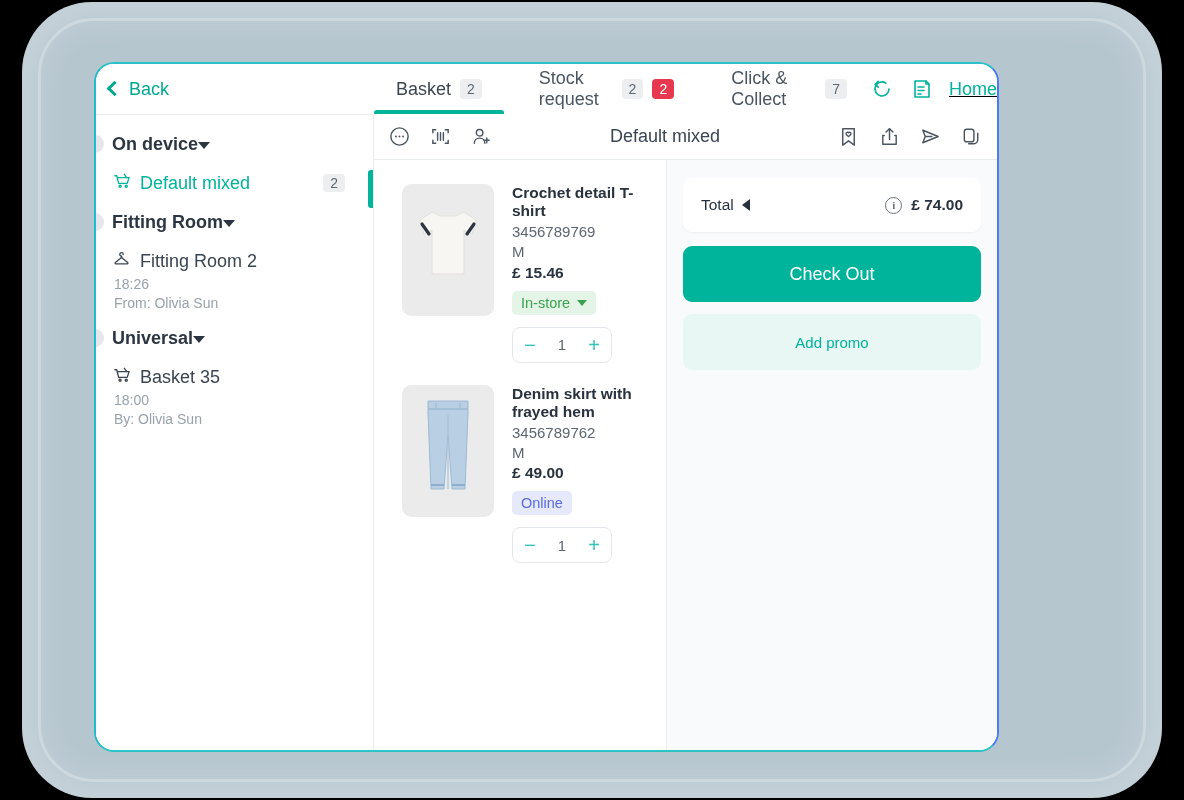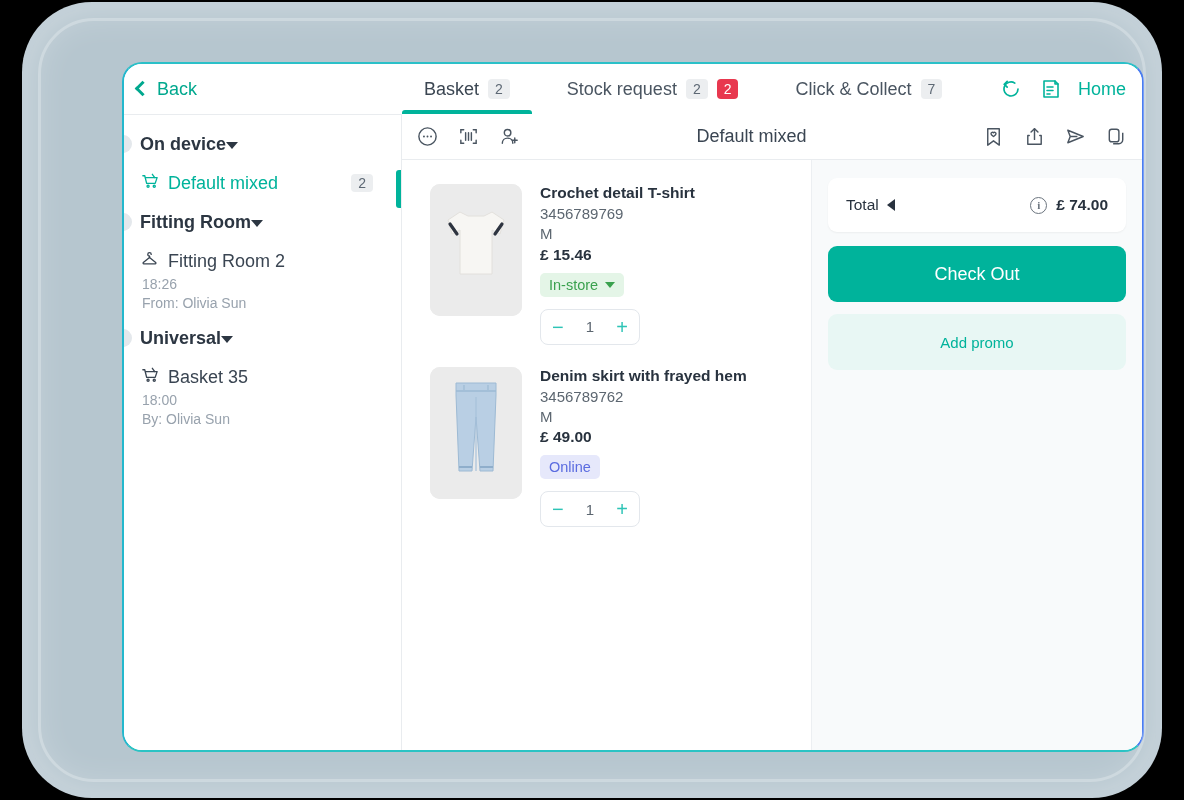--- a/index.html
+++ b/index.html
@@ -20,22 +20,22 @@
     box-shadow: 0 0 0 6px #c3d0d8, inset 0 0 40px rgba(255,255,255,.35);
   }
   .tablet-frame::after {
     content: "";
     position: absolute; inset: 10px;
     border-radius: 56px;
     border: 3px solid rgba(255,255,255,.25);
   }
   .screen {
     position: absolute;
-    left: 94px; top: 54px;
-    width: 1022px; height: 690px;
+    left: 66px; top: 54px;
+    width: 905px; height: 690px;
     background: #ffffff;
     border-radius: 20px;
     border: 2px solid #22b5ce;
     border-top-color: #2bc0c8;
     border-left-color: #23b8cd;
     border-right-color: #4a7df0;
     border-bottom-color: #2bc3c4;
     overflow: hidden;
     display: flex;
     flex-direction: column;
@@ -83,21 +83,21 @@
     border-radius: 3px 3px 0 0;
   }
   .pill {
     background: #eceef0; color: #5d6874;
     font-size: 14px; border-radius: 4px;
     padding: 2px 7px; line-height: 1.2;
   }
   .pill.danger { background: #e8384f; color: #fff; }
   .topbar-right {
     display: flex; align-items: center; gap: 14px;
-    padding-right: 16px;
+    text-decoration: underline;
   }
   .home-link { color: #00b39b; font-size: 18px; }
   .ico { color: #00b39b; display: flex; align-items: center; }
   .ico svg { display: block; }
 
   
   .body-split { flex: 1; display: flex; min-height: 0; }
 
   
   .sidebar {
@@ -170,21 +170,21 @@
   .cart { flex: 1; background: #fff; overflow: hidden; padding: 14px 0 0 0; border-right: 1px solid #eceff2; }
 
   .item { display: flex; gap: 18px; padding: 10px 20px 12px 28px; }
   .thumb {
     width: 92px; height: 132px;
     border-radius: 10px; background: #ebebeb;
     flex: 0 0 auto; position: relative; overflow: hidden;
   }
   .thumb svg { position: absolute; inset: 0; width: 100%; height: 100%; }
   .item-info { display: flex; flex-direction: column; }
-  .item-title { font-size: 15.5px; font-weight: bold; color: #28323e; margin-bottom: 2px; text-align: right; }
+  .item-title { font-size: 15.5px; font-weight: bold; color: #28323e; margin-bottom: 2px; }
   .item-sku { font-size: 15px; color: #5c6670; line-height: 1.35; }
   .item-size { font-size: 15px; color: #5c6670; line-height: 1.35; }
   .item-price { font-size: 15.5px; font-weight: bold; color: #28323e; margin-top: 1px; }
   .badge {
     display: inline-flex; align-items: center; gap: 7px;
     font-size: 14.5px; border-radius: 5px;
     padding: 4px 9px; margin-top: 9px; width: fit-content;
   }
   .badge.instore { background: #e4f5e7; color: #3aa14e; }
   .badge.online { background: #e6e8fb; color: #5b6ce0; }

